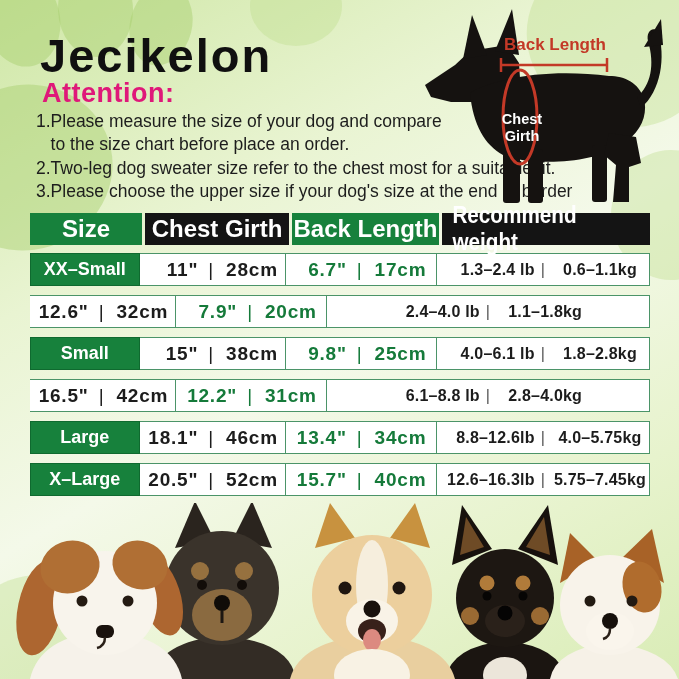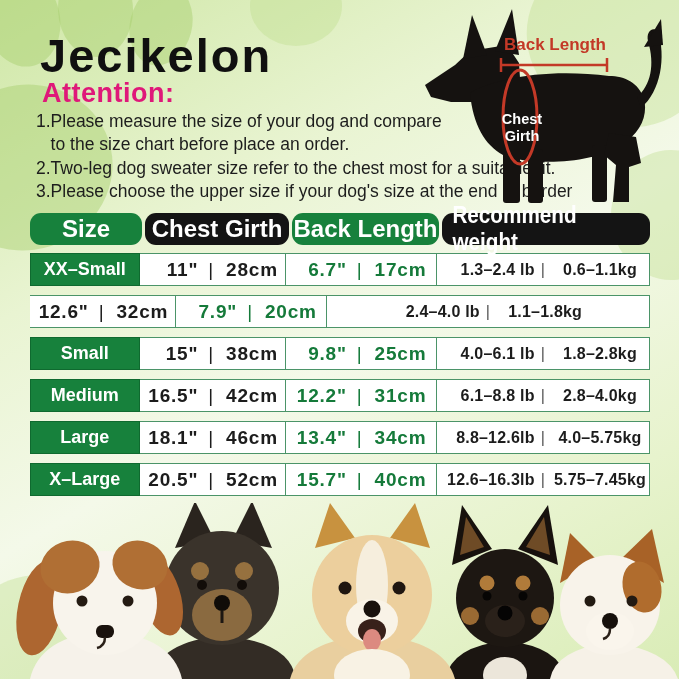--- a/index.html
+++ b/index.html
@@ -18,21 +18,21 @@
   .diagram{position:absolute;left:415px;top:5px;width:260px;height:202px;}
   .diagram svg{position:absolute;left:0;top:0;}
   .back-label{position:absolute;left:70px;top:30px;width:140px;text-align:center;
               color:#c33927;font-size:17px;font-weight:700;}
   .chest-label{position:absolute;left:75px;top:86px;width:64px;text-align:center;color:#fff;
                font-size:14.5px;font-weight:700;line-height:1.15;white-space:pre-line;z-index:3;margin-top:20px;}
 
   
   .size-table{position:absolute;left:30px;top:213px;width:620px;}
   .thead{display:flex;gap:3px;height:32px;margin-bottom:8px;}
-  .th{display:flex;align-items:center;justify-content:center;color:#fff;font-weight:700;border-radius:11px;}
+  .th{display:flex;align-items:center;justify-content:center;color:#fff;font-weight:700;}
   .th-size{width:112px;background:#17813c;font-size:24px;}
   .th-chest{width:144px;background:#141414;font-size:24px;}
   .th-back{width:147px;background:#17813c;font-size:24px;}
   .th-weight{flex:1;background:#141414;font-size:23px;}
   .th-weight span{display:inline-block;transform:scaleX(.9);}
 
   .trow{display:flex;height:33px;margin-bottom:9px;}
   .size-cell{width:112px;background:#17813c;border:1px solid #0f6a2f;color:#fff;
              font-weight:700;font-size:18px;display:flex;align-items:center;justify-content:center;}
   .data-cells{flex:1;display:flex;background:#fff;border:1px solid #4b9468;border-left:none;}
@@ -171,21 +171,20 @@
           </div>
           <div class="cell cell-weight">
             <span class="vin">4.0–6.1 lb</span>
             <span class="sep">|</span>
             <span class="vcm">1.8–2.8kg</span>
           </div>
         </div>
       </div>
 
       <div class="trow">
-        <div class="size-cell">Medium</div>
         <div class="data-cells">
           <div class="cell cell-chest">
             <span class="vin">16.5"</span>
             <span class="sep">|</span>
             <span class="vcm">42cm</span>
           </div>
           <div class="cell cell-back">
             <span class="vin">12.2"</span>
             <span class="sep">|</span>
             <span class="vcm">31cm</span>

